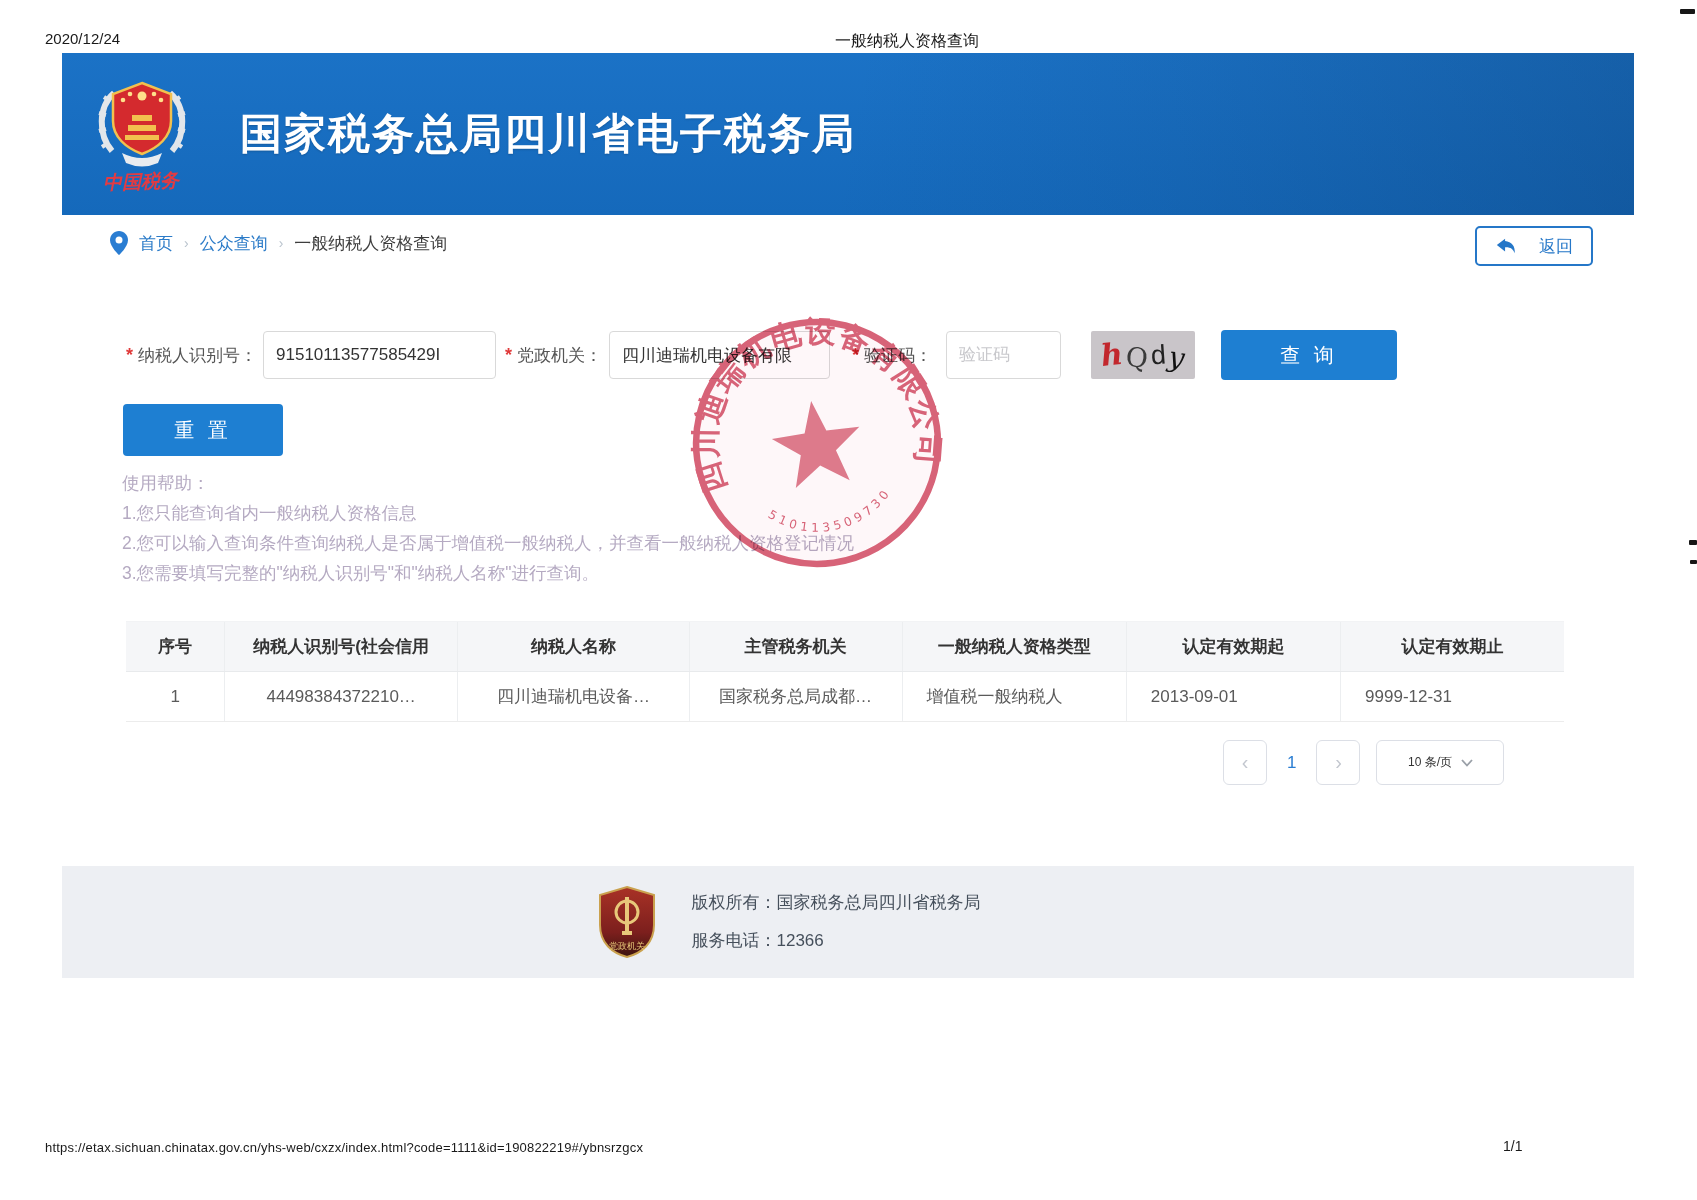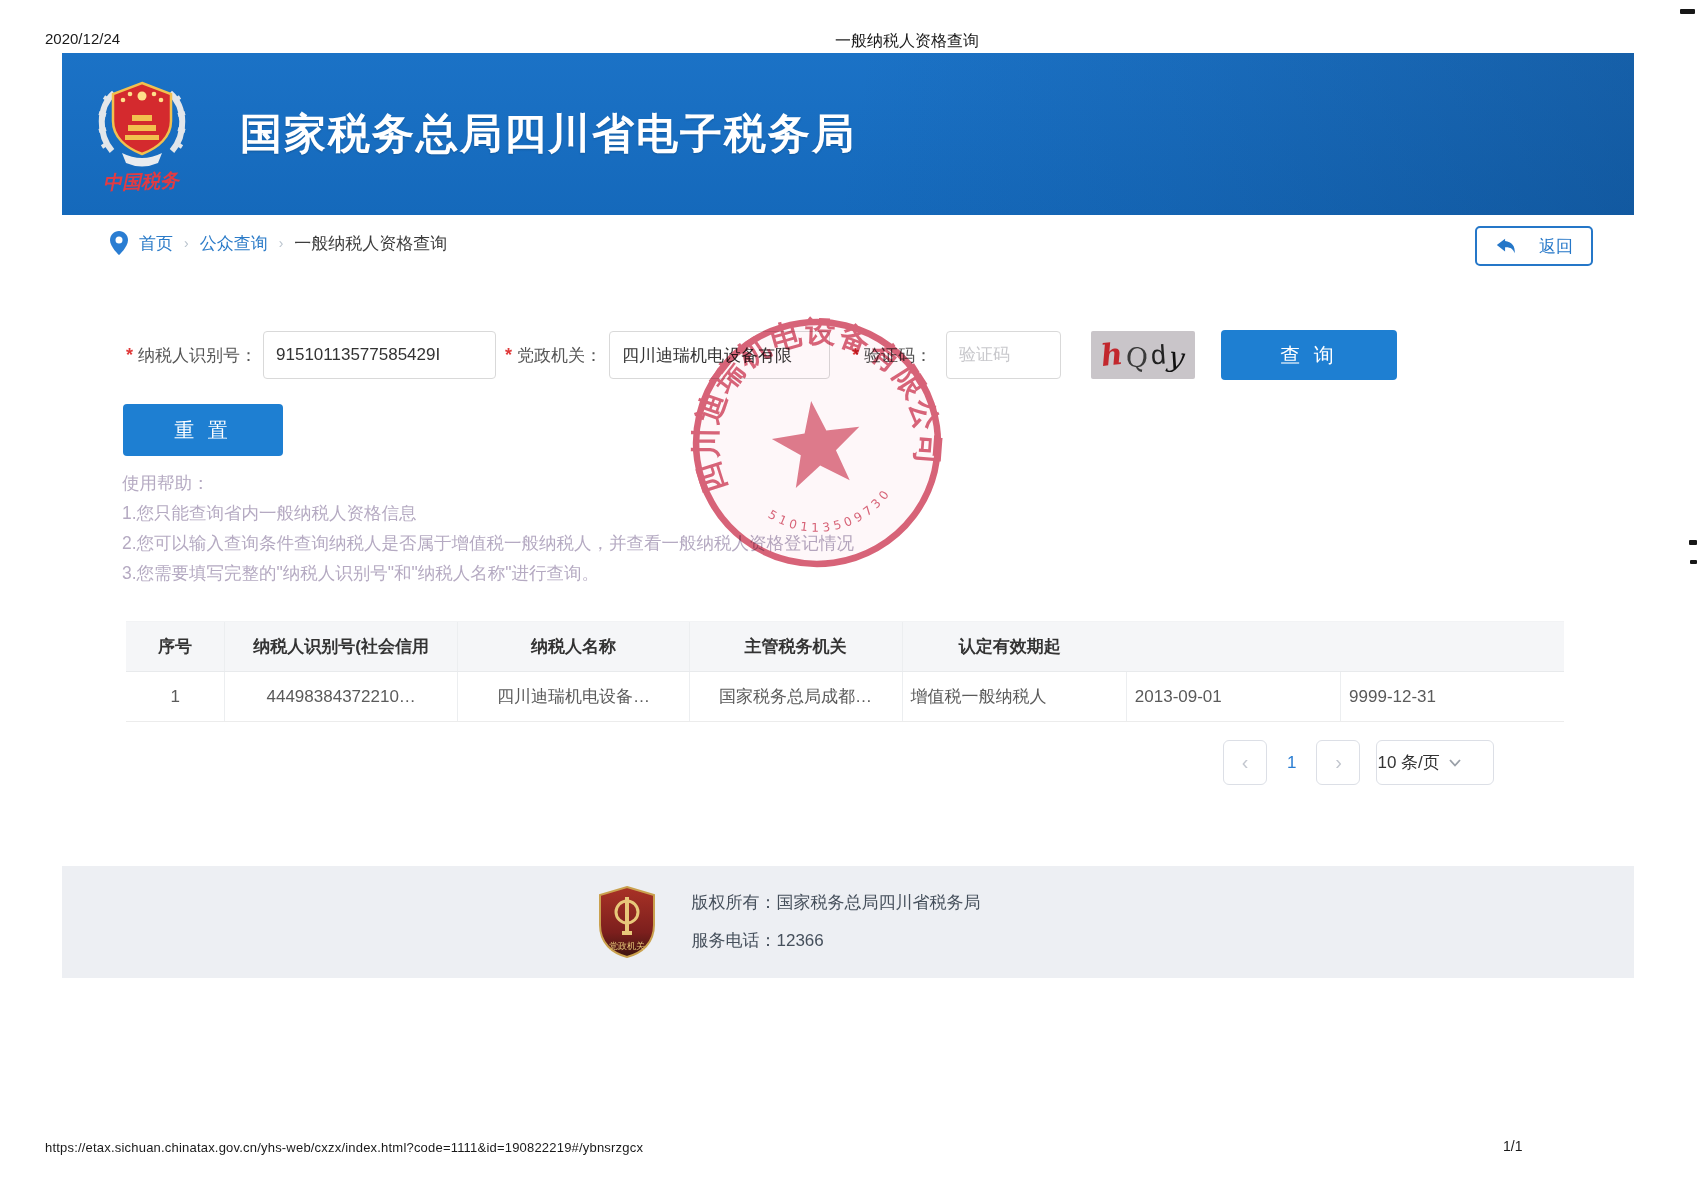--- a/index.html
+++ b/index.html
@@ -65,30 +65,30 @@
         mix-blend-mode:multiply;opacity:.92;pointer-events:none;}
 
   
   .tbl{position:absolute;left:126px;top:621px;width:1438px;font-size:17px;}
   .tr{display:flex;height:49px;align-items:stretch;}
   .tr-head{background:#f5f6f8;font-weight:bold;color:#333;border-bottom:1px solid #e8eaec;border-top:1px solid #f2f3f5;}
   .tr-row{background:#fff;color:#5a5a5a;border-bottom:1px solid #ececec;}
   .td{box-sizing:border-box;display:flex;align-items:center;justify-content:center;
       border-right:1px solid #eceef0;white-space:nowrap;overflow:hidden;}
   .td:last-child{border-right:none;}
-  .td-left{justify-content:flex-start;padding-left:8px;}
+  .td-left{justify-content:flex-start;padding-left:24px;}
   .c1{width:6.9%;}.c2{width:16.2%;}.c3{width:16.1%;}.c4{width:14.8%;}.c5{width:15.6%;}.c6{width:14.9%;}.c7{width:15.5%;}
 
   
   .pagination{position:absolute;left:1223px;top:740px;display:flex;align-items:center;gap:16px;}
   .pg-btn{width:44px;height:45px;border:1px solid #dcdfe6;border-radius:6px;background:#fff;box-sizing:border-box;
           display:flex;align-items:center;justify-content:center;color:#c3c7cf;font-size:20px;cursor:pointer;}
   .pg-num{color:#2a7dd2;font-size:17px;margin:0 4px;cursor:pointer;}
-  .pg-size{width:118px;height:45px;border:1px solid #dcdfe6;border-radius:6px;background:#fff;box-sizing:border-box;
-          display:flex;align-items:center;justify-content:flex-start;gap:9px;font-size:17px;color:#333;cursor:pointer;}
+  .pg-size{width:128px;height:45px;border:1px solid #dcdfe6;border-radius:6px;background:#fff;box-sizing:border-box;
+          display:flex;align-items:center;justify-content:center;gap:9px;font-size:12px;color:#333;cursor:pointer;}
 
   
   .footer{position:absolute;left:62px;top:866px;width:1572px;height:112px;background:#edeff3;
           display:flex;align-items:center;justify-content:center;}
   .footer-inner{display:flex;align-items:center;gap:34px;transform:translateX(-60px);}
   .footer-text{font-size:17px;color:#454f5b;line-height:38px;}
 </style>
 </head>
 <body>
 
@@ -188,21 +188,23 @@
       </text>
     </svg>
   </div>
 
   <div class="tbl">
     <div class="tr tr-head">
       <div class="td c1">序号</div>
       <div class="td c2">纳税人识别号(社会信用</div>
       <div class="td c3">纳税人名称</div>
       <div class="td c4">主管税务机关</div>
+      <div class="td c5">一般纳税人资格类型</div>
       <div class="td c6">认定有效期起</div>
+      <div class="td c7">认定有效期止</div>
     </div>
     <div class="tr tr-row">
       <div class="td c1">1</div>
       <div class="td c2">44498384372210…</div>
       <div class="td c3">四川迪瑞机电设备…</div>
       <div class="td c4">国家税务总局成都…</div>
       <div class="td c5 td-left">增值税一般纳税人</div>
       <div class="td c6 td-left">2013-09-01</div>
       <div class="td c7 td-left">9999-12-31</div>
     </div>

